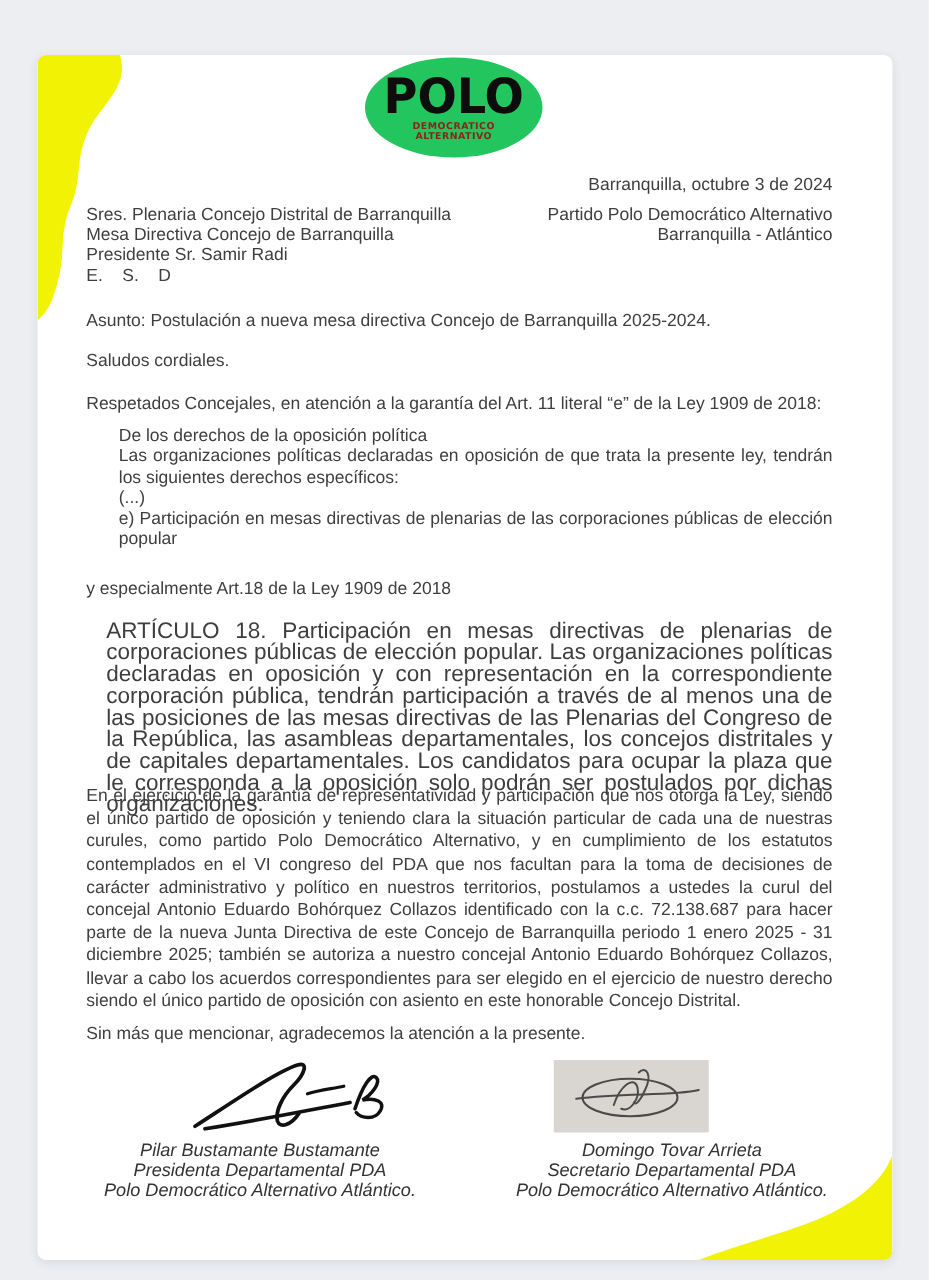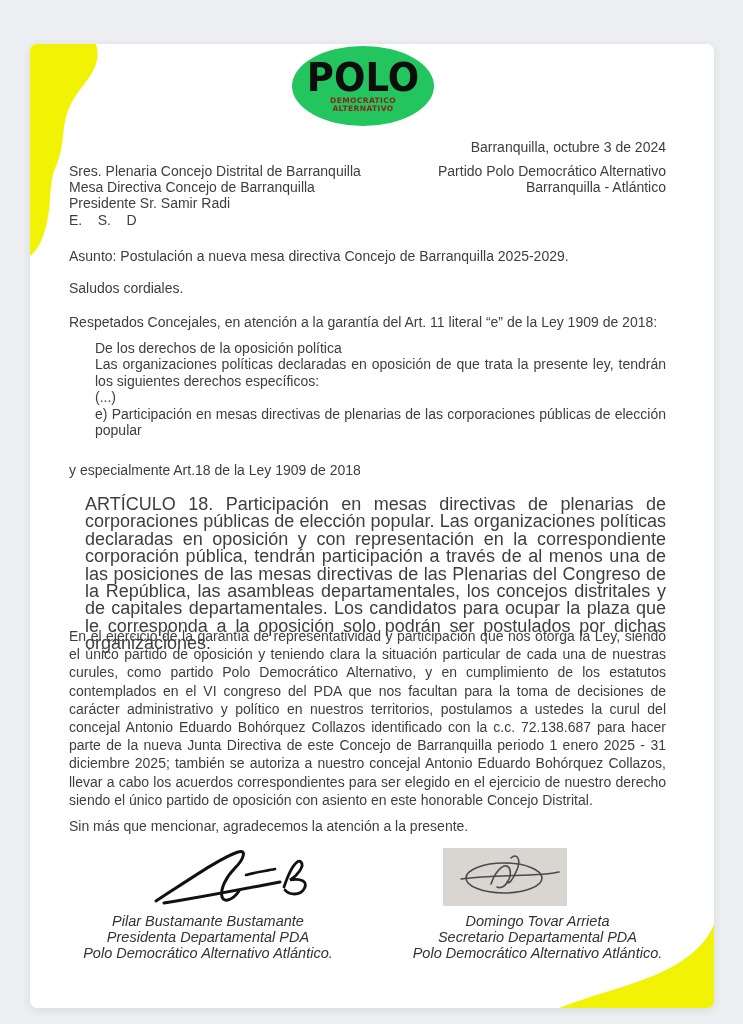--- a/index.html
+++ b/index.html
@@ -91,21 +91,21 @@
       <div>Mesa Directiva Concejo de Barranquilla</div>
       <div>Presidente Sr. Samir Radi</div>
       <div class="esd">E.    S.    D</div>
     </div>
     <div class="addr-right">
       <div>Partido Polo Democrático Alternativo</div>
       <div>Barranquilla - Atlántico</div>
     </div>
   </div>
 
-  <div class="abs t subject">Asunto: Postulación a nueva mesa directiva Concejo de Barranquilla 2025-2029.</div>
+  <div class="abs t subject">Asunto: Postulación a nueva mesa directiva Concejo de Barranquilla 2025-2024.</div>
   <div class="abs t greeting">Saludos cordiales.</div>
   <div class="abs t intro">Respetados Concejales, en atención a la garantía del Art. 11 literal “e” de la Ley 1909 de 2018:</div>
 
   <div class="abs quote11">
     <div>De los derechos de la oposición política</div>
     <div class="just">Las organizaciones políticas declaradas en oposición de que trata la presente ley, tendrán los siguientes derechos específicos:</div>
     <div>(...)</div>
     <div class="just">e) Participación en mesas directivas de plenarias de las corporaciones públicas de elección popular</div>
   </div>
 

